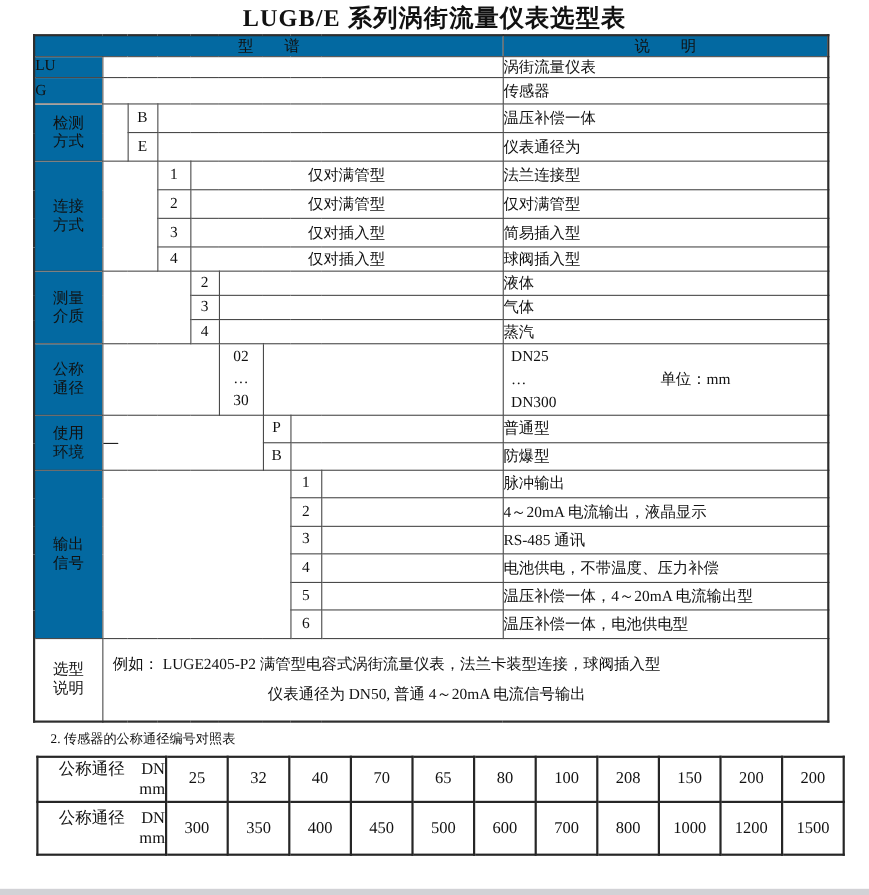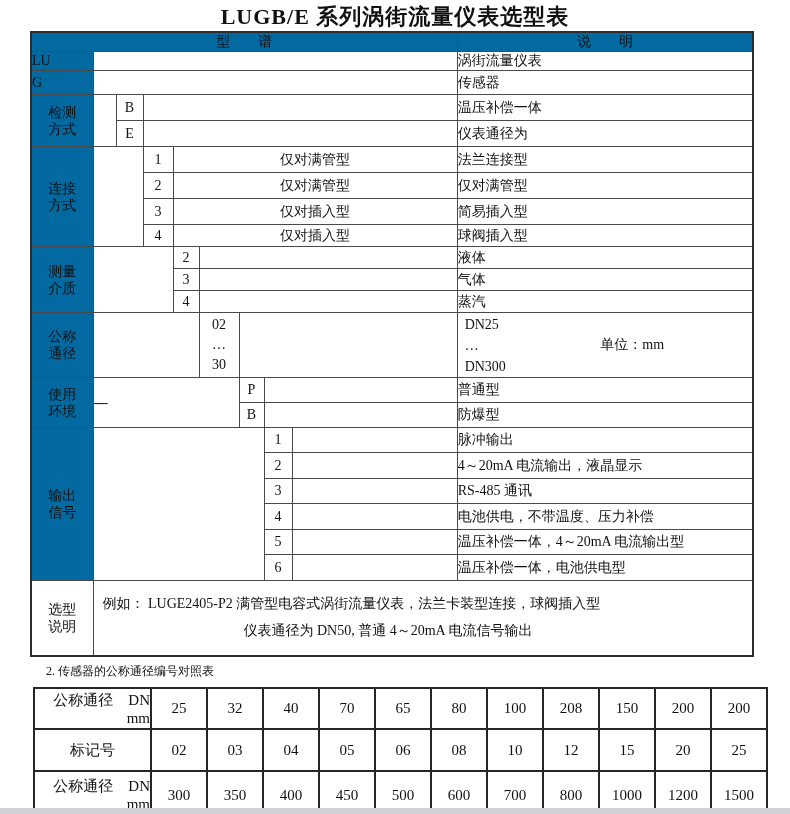--- a/index.html
+++ b/index.html
@@ -275,34 +275,20 @@
     <td>40</td>
     <td>70</td>
     <td>65</td>
     <td>80</td>
     <td>100</td>
     <td>208</td>
     <td>150</td>
     <td>200</td>
     <td>200</td>
   </tr>
-  <tr style="height:42px">
-    <td>标记号</td>
-    <td>02</td>
-    <td>03</td>
-    <td>04</td>
-    <td>05</td>
-    <td>06</td>
-    <td>08</td>
-    <td>10</td>
-    <td>12</td>
-    <td>15</td>
-    <td>20</td>
-    <td>25</td>
-  </tr>
   <tr style="height:48px">
     <td class="dn-label">
       <span>公称通径　DN</span>
       <span>mm</span>
     </td>
     <td>300</td>
     <td>350</td>
     <td>400</td>
     <td>450</td>
     <td>500</td>

